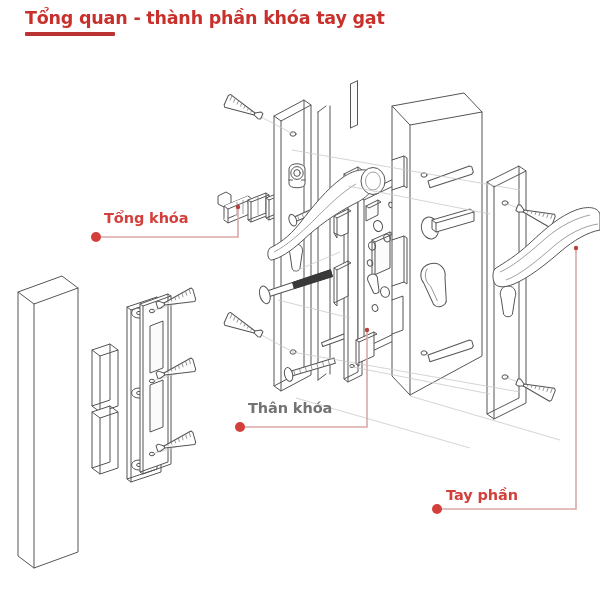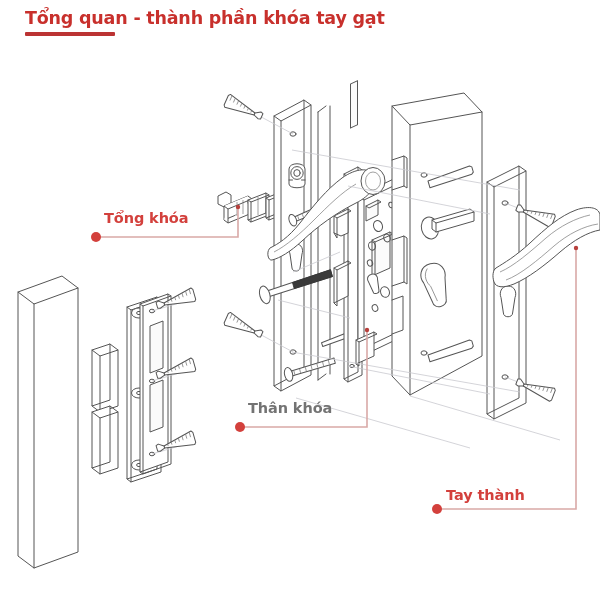--- a/index.html
+++ b/index.html
@@ -319,15 +319,15 @@
       <g>
         <path class="lead" d="M437,509 L576,509 L576,249"></path>
         <circle class="leaddot" cx="437" cy="509" r="5"></circle>
         <circle class="leadtip" cx="576" cy="248" r="2.2"></circle>
       </g>
     </g>
   </svg>
 
   <div class="callout-label" id="lbl0" style="left: 104px; top: 210px; color: rgb(211, 64, 60);">Tổng khóa</div>
   <div class="callout-label" id="lbl1" style="left: 248px; top: 400px; color: #737373;">Thân khóa</div>
-  <div class="callout-label" id="lbl2" style="left: 446px; top: 487px; color: rgb(211, 64, 60);">Tay thành</div>
+  <div class="callout-label" id="lbl2" style="left: 446px; top: 487px; color: rgb(211, 64, 60);">Tay phần</div>
 
 </div>
 
 </body></html>

